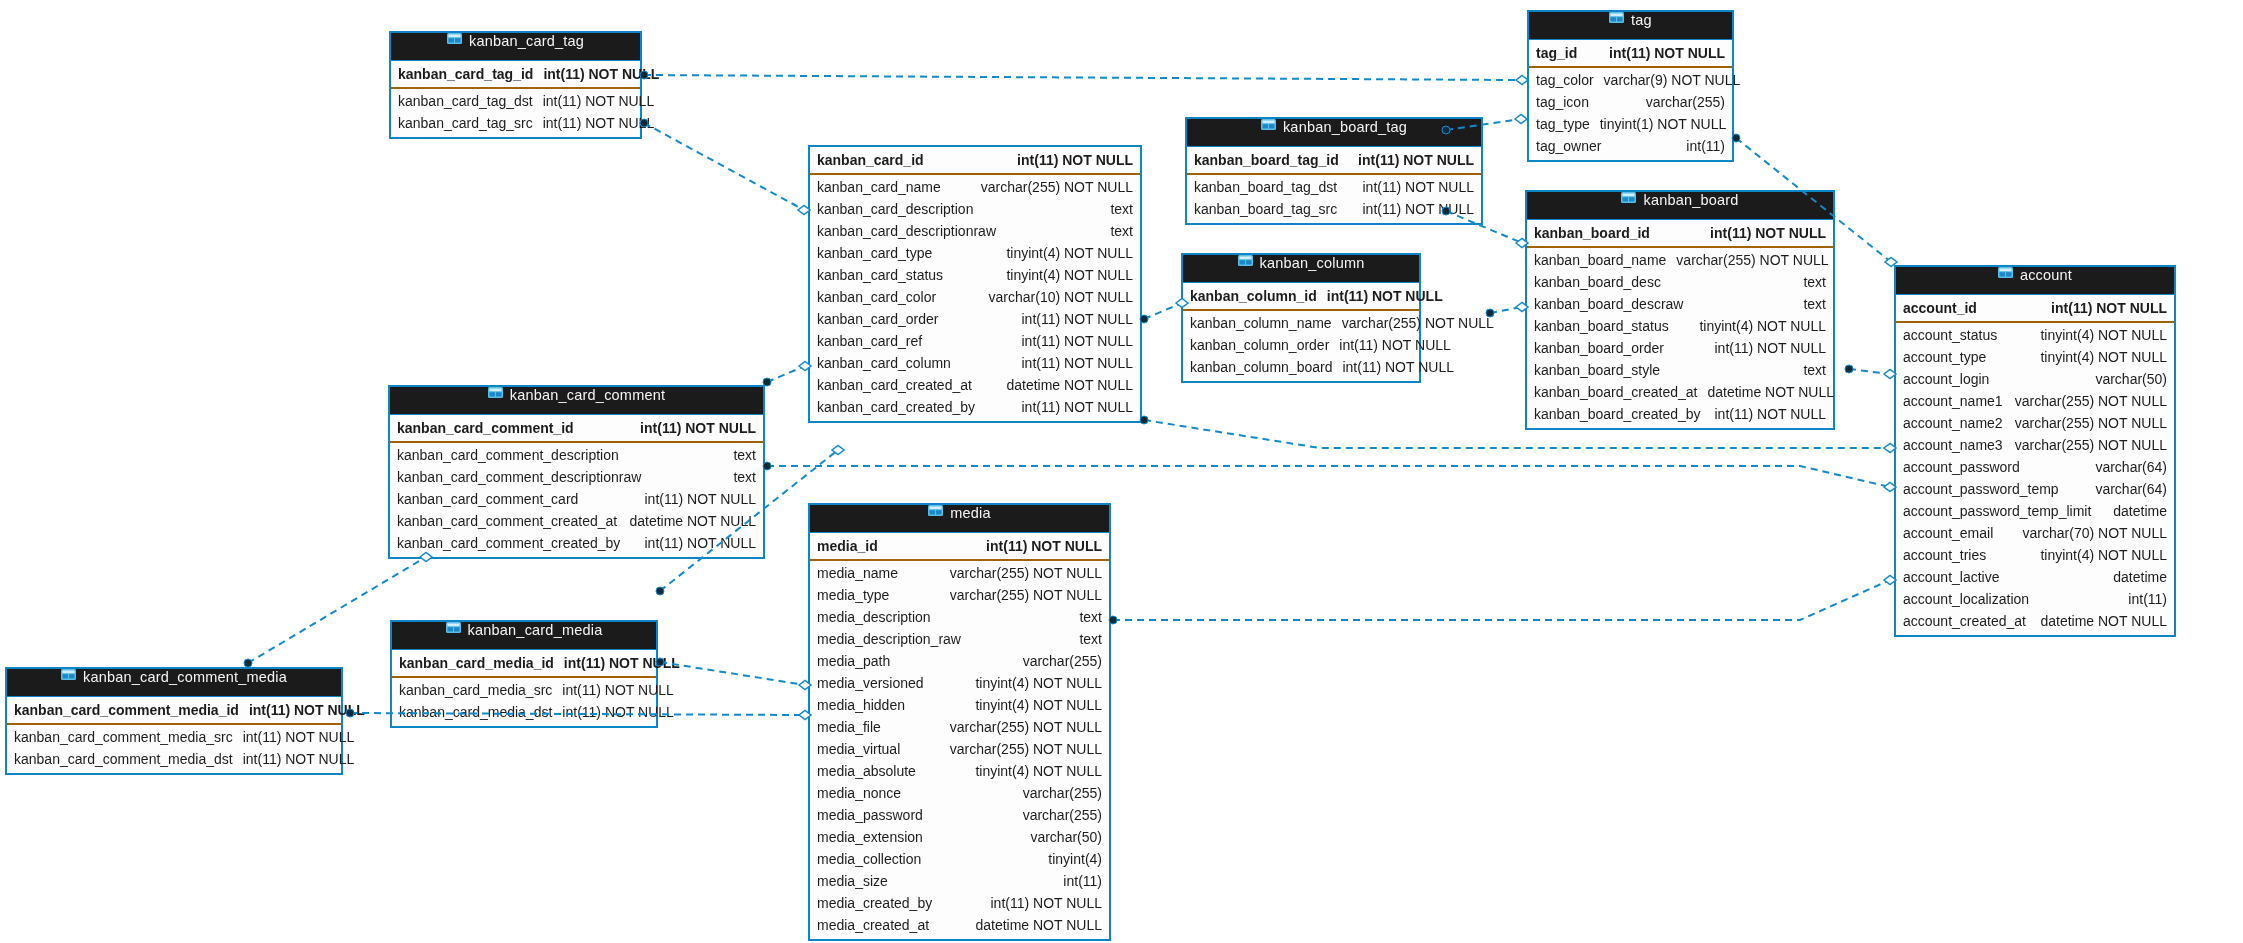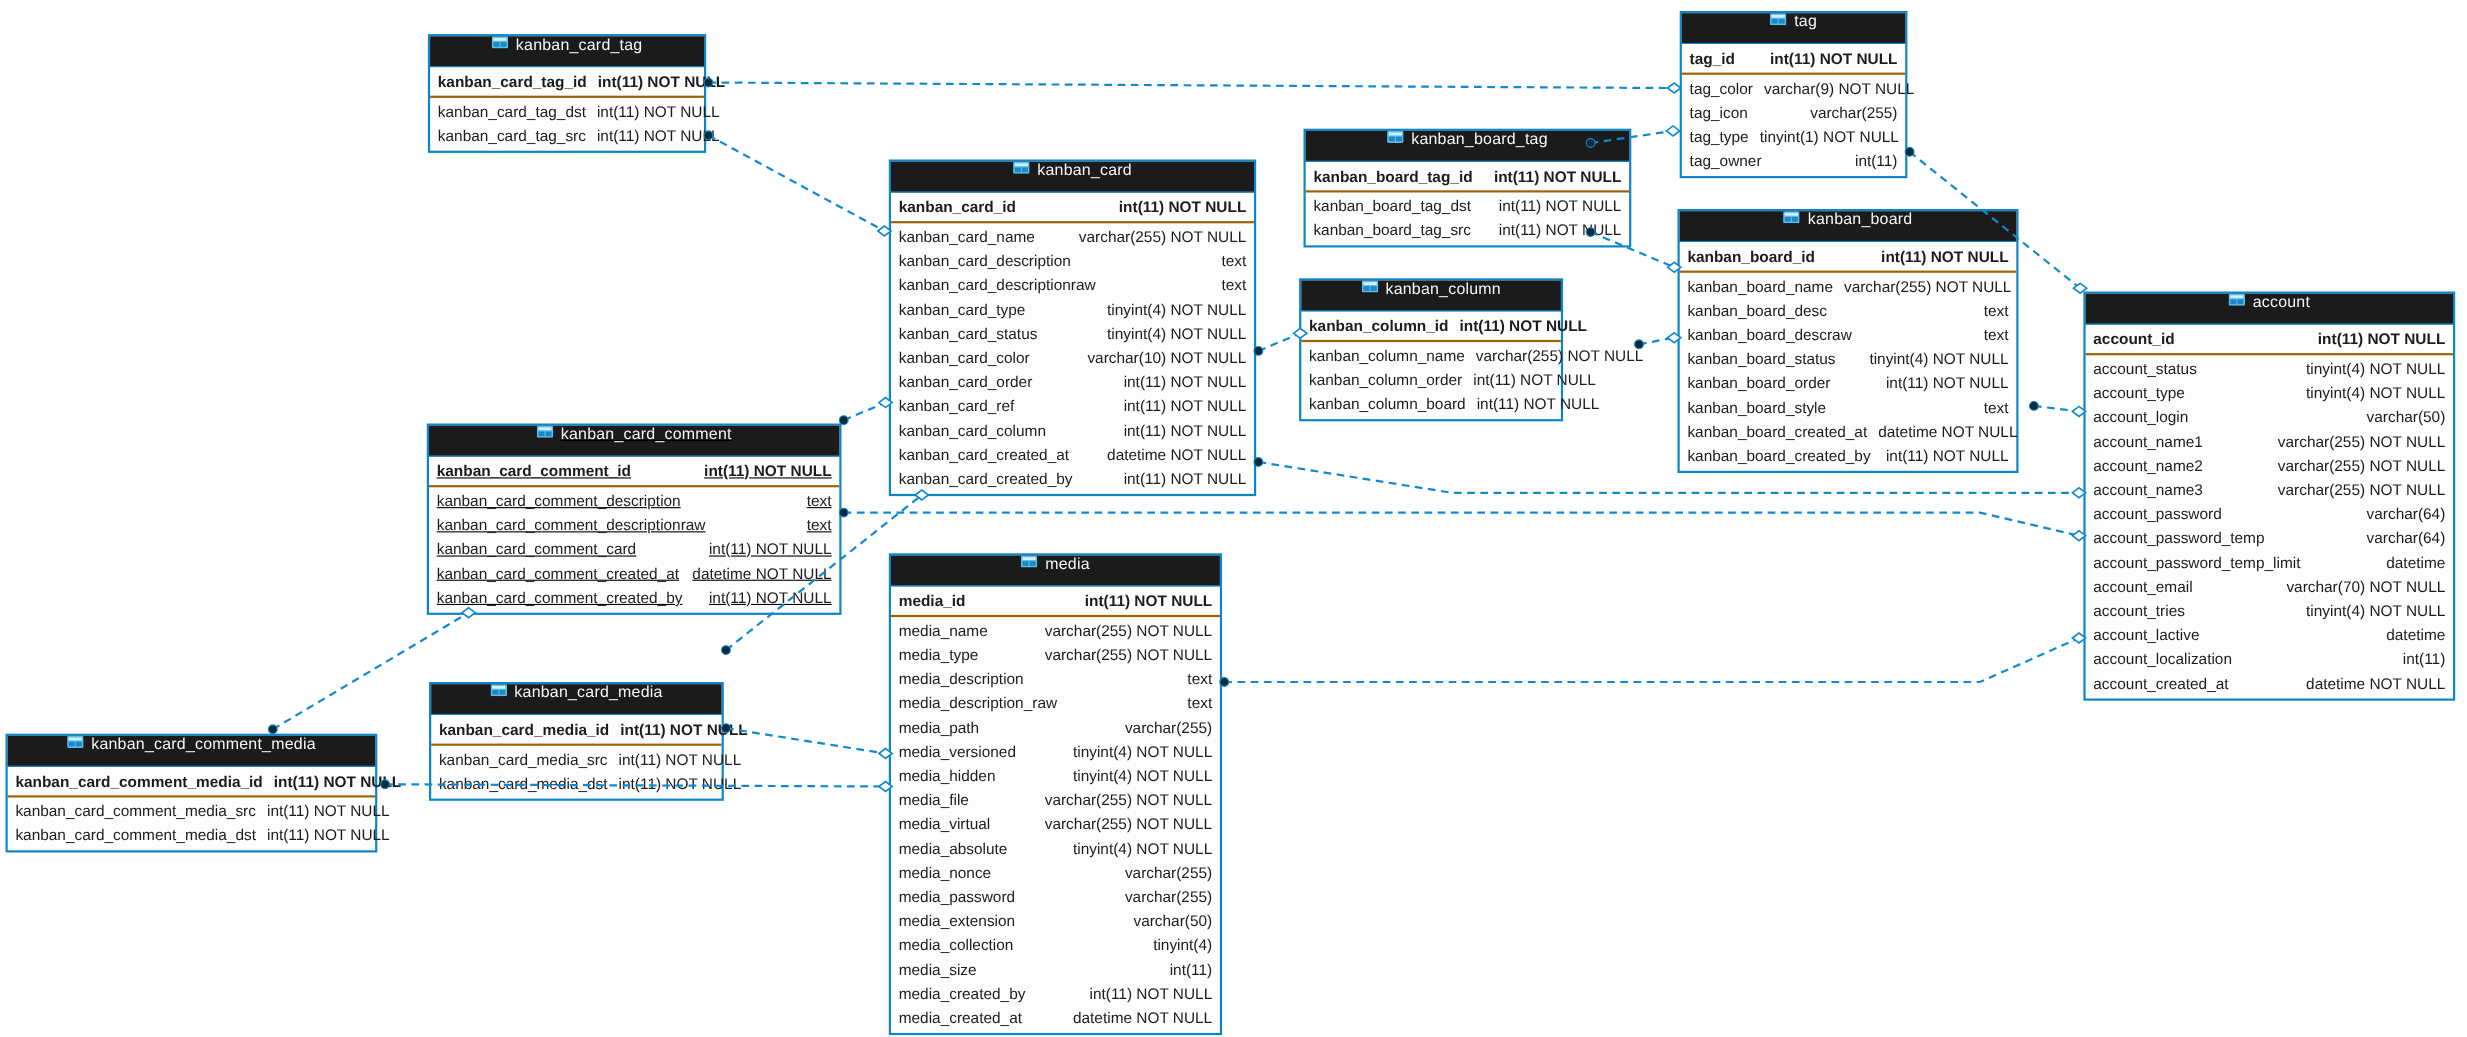--- a/index.html
+++ b/index.html
@@ -199,29 +199,20 @@
           <span class="fname">kanban_board_tag_dst</span>
           <span class="ftype">int(11) NOT NULL</span>
         </div>
         <div class="row">
           <span class="fname">kanban_board_tag_src</span>
           <span class="ftype">int(11) NOT NULL</span>
         </div>
       </div>
   </div>
     <div class="tbl" style="left: 808px; top: 145px; width: 334px;">
-    <div class="tbl-header">
-      <svg class="tbl-icon" width="15" height="11" viewBox="0 0 15 11">
-        <rect width="15" height="11" rx="1.5" fill="#59bfe9"></rect>
-        <rect x="1.5" y="1.5" width="12" height="2.6" fill="#d6eefb"></rect>
-        <rect x="1.5" y="5.2" width="5.5" height="4.3" fill="#1e88c7"></rect>
-        <rect x="8" y="5.2" width="5.5" height="4.3" fill="#1e88c7"></rect>
-      </svg>
-      <span class="tbl-title">kanban_card</span>
-    </div>
     <div class="sec-pk">
         <div class="row">
           <span class="fname">kanban_card_id</span>
           <span class="ftype">int(11) NOT NULL</span>
         </div>
       </div>
     <div class="fields">
         <div class="row">
           <span class="fname">kanban_card_name</span>
           <span class="ftype">varchar(255) NOT NULL</span>
@@ -343,21 +334,21 @@
         <div class="row">
           <span class="fname">kanban_board_created_at</span>
           <span class="ftype">datetime NOT NULL</span>
         </div>
         <div class="row">
           <span class="fname">kanban_board_created_by</span>
           <span class="ftype">int(11) NOT NULL</span>
         </div>
       </div>
   </div>
-    <div class="tbl" style="left: 1894px; top: 265px; width: 338px;">
+    <div class="tbl" style="left: 1894px; top: 265px; width: 282px;">
     <div class="tbl-header">
       <svg class="tbl-icon" width="15" height="11" viewBox="0 0 15 11">
         <rect width="15" height="11" rx="1.5" fill="#59bfe9"></rect>
         <rect x="1.5" y="1.5" width="12" height="2.6" fill="#d6eefb"></rect>
         <rect x="1.5" y="5.2" width="5.5" height="4.3" fill="#1e88c7"></rect>
         <rect x="8" y="5.2" width="5.5" height="4.3" fill="#1e88c7"></rect>
       </svg>
       <span class="tbl-title">account</span>
     </div>
     <div class="sec-pk">
@@ -418,21 +409,21 @@
         <div class="row">
           <span class="fname">account_localization</span>
           <span class="ftype">int(11)</span>
         </div>
         <div class="row">
           <span class="fname">account_created_at</span>
           <span class="ftype">datetime NOT NULL</span>
         </div>
       </div>
   </div>
-    <div class="tbl" style="left: 388px; top: 385px; width: 377px; text-decoration: underline;">
+    <div class="tbl" style="left: 388px; top: 385px; width: 377px;">
     <div class="tbl-header">
       <svg class="tbl-icon" width="15" height="11" viewBox="0 0 15 11">
         <rect width="15" height="11" rx="1.5" fill="#59bfe9"></rect>
         <rect x="1.5" y="1.5" width="12" height="2.6" fill="#d6eefb"></rect>
         <rect x="1.5" y="5.2" width="5.5" height="4.3" fill="#1e88c7"></rect>
         <rect x="8" y="5.2" width="5.5" height="4.3" fill="#1e88c7"></rect>
       </svg>
       <span class="tbl-title">kanban_card_comment</span>
     </div>
     <div class="sec-pk">

